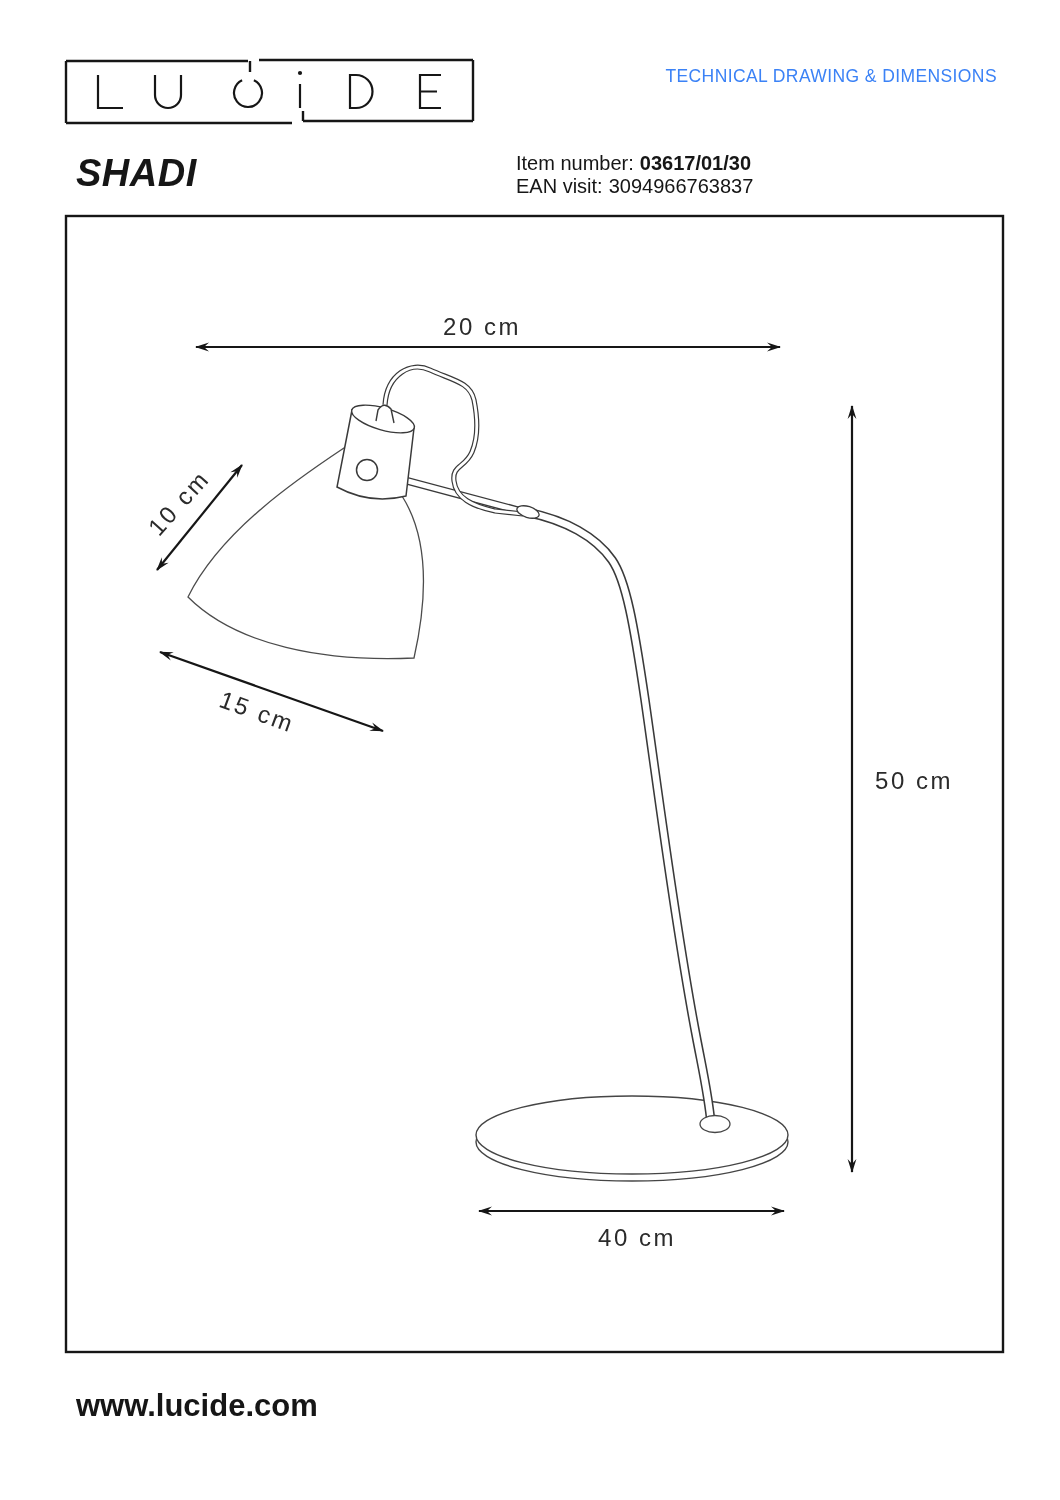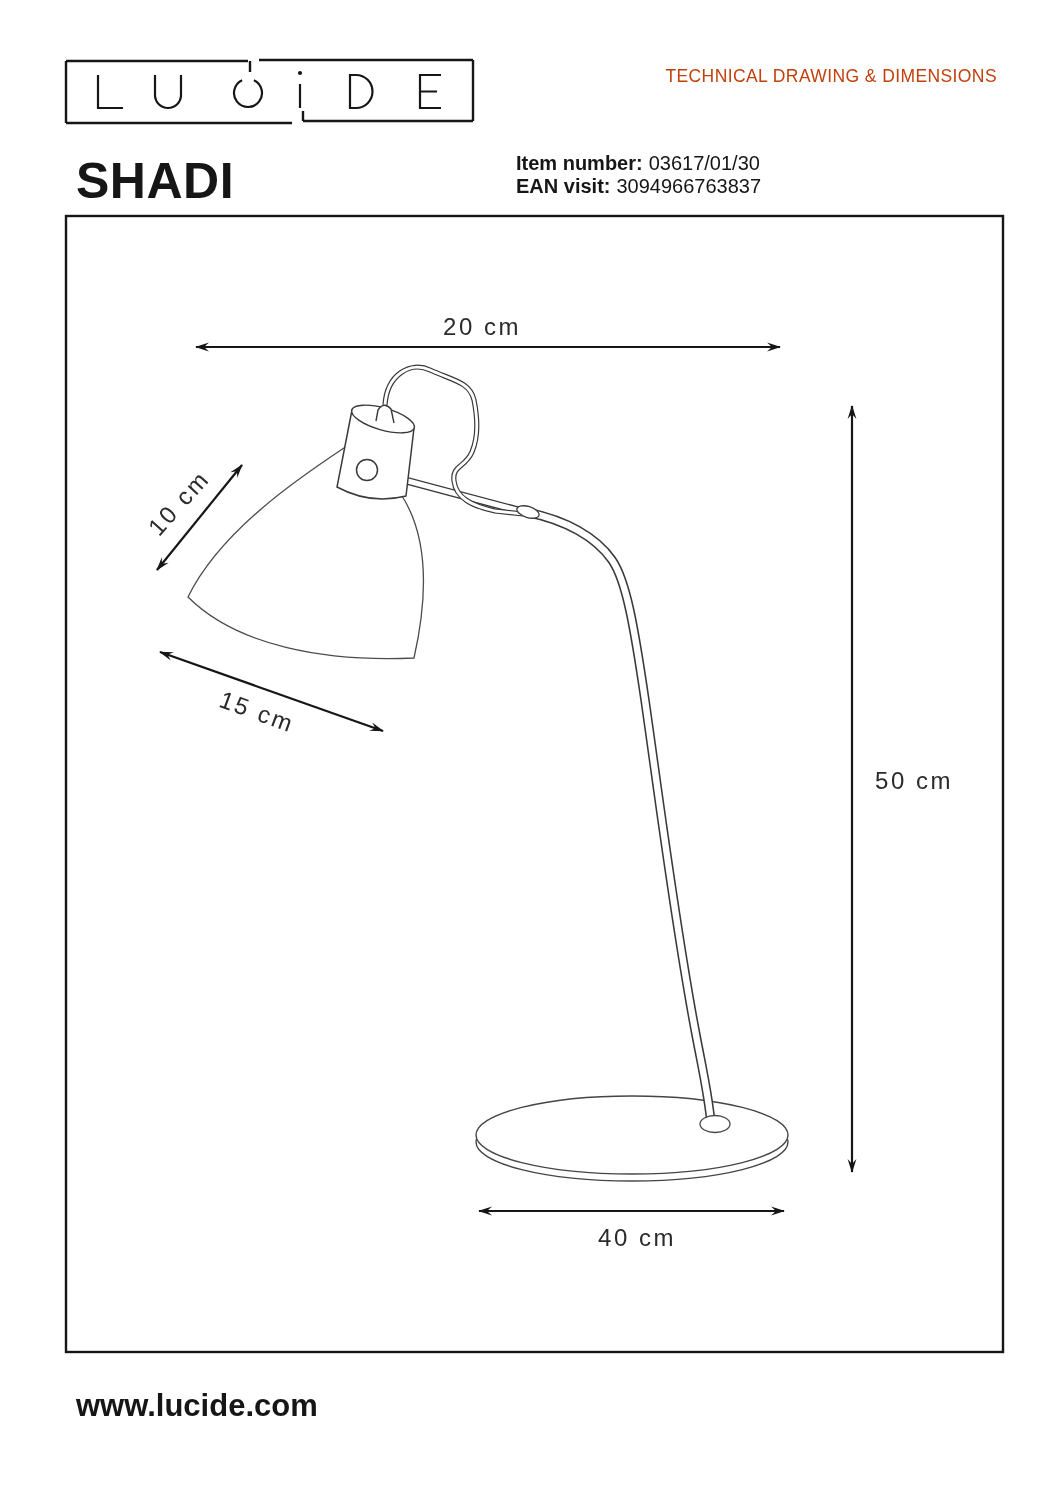--- a/index.html
+++ b/index.html
@@ -5,29 +5,29 @@
   html,body { margin:0; padding:0; background:#ffffff; }
   body { width:1060px; height:1500px; position:relative; overflow:hidden;
          font-family:"Liberation Sans", sans-serif; color:#161616; }
   .sheet { position:absolute; inset:0; }
   .visually-hidden { position:absolute; width:1px; height:1px; overflow:hidden;
          clip:rect(0 0 0 0); white-space:nowrap; }
 
   .logo { position:absolute; left:60px; top:52px; width:420px; height:78px; }
 
   .doc-title { position:absolute; left:557px; top:66px; width:440px;
-         text-align:right; font-size:17.5px; letter-spacing:0.4px; color:#c2410c; }
+         text-align:right; font-size:17.5px; letter-spacing:0.4px; color:#3b82f6; }
 
-  .product-name { position:absolute; left:76px; top:152px; font-size:50px;
-         font-weight:bold; letter-spacing:0.5px; }
+  .product-name { position:absolute; left:76px; top:152px; font-size:38px;
+         font-weight:bold; letter-spacing:0.5px;font-style:italic; }
 
   .codes { position:absolute; left:516px; top:152px; font-size:20px; line-height:23px; }
   .code-row { white-space:nowrap; }
-  .code-label { font-weight:bold; margin-right:6px; }
-  .code-value.bold { font-weight:normal; }
+  .code-label { font-weight:normal; margin-right:6px; }
+  .code-value.bold { font-weight:bold; }
 
   .drawing-svg { position:absolute; left:0; top:0; width:1060px; height:1500px; }
 
   .dim { position:absolute; white-space:nowrap; font-size:24px; color:#2b2b2b;
          letter-spacing:2.5px; transform:translate(-50%,-50%); }
   .dim-40 { left:482px; top:327px; }
   .dim-10 { left:179px; top:503px; transform:translate(-50%,-50%) rotate(-48deg); }
   .dim-15 { left:257px; top:712px; transform:translate(-50%,-50%) rotate(20deg); }
   .dim-50 { left:914px; top:781px;text-align:center; }
   .dim-20 { left:637px; top:1238px; }

